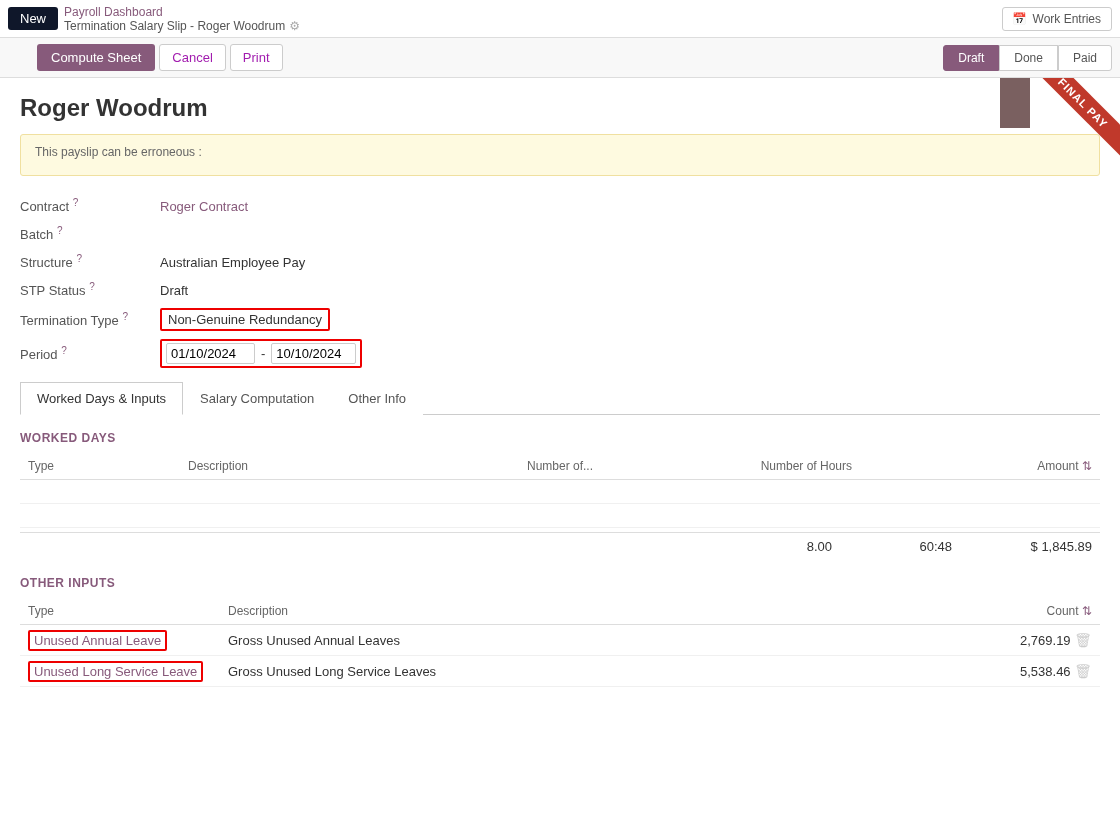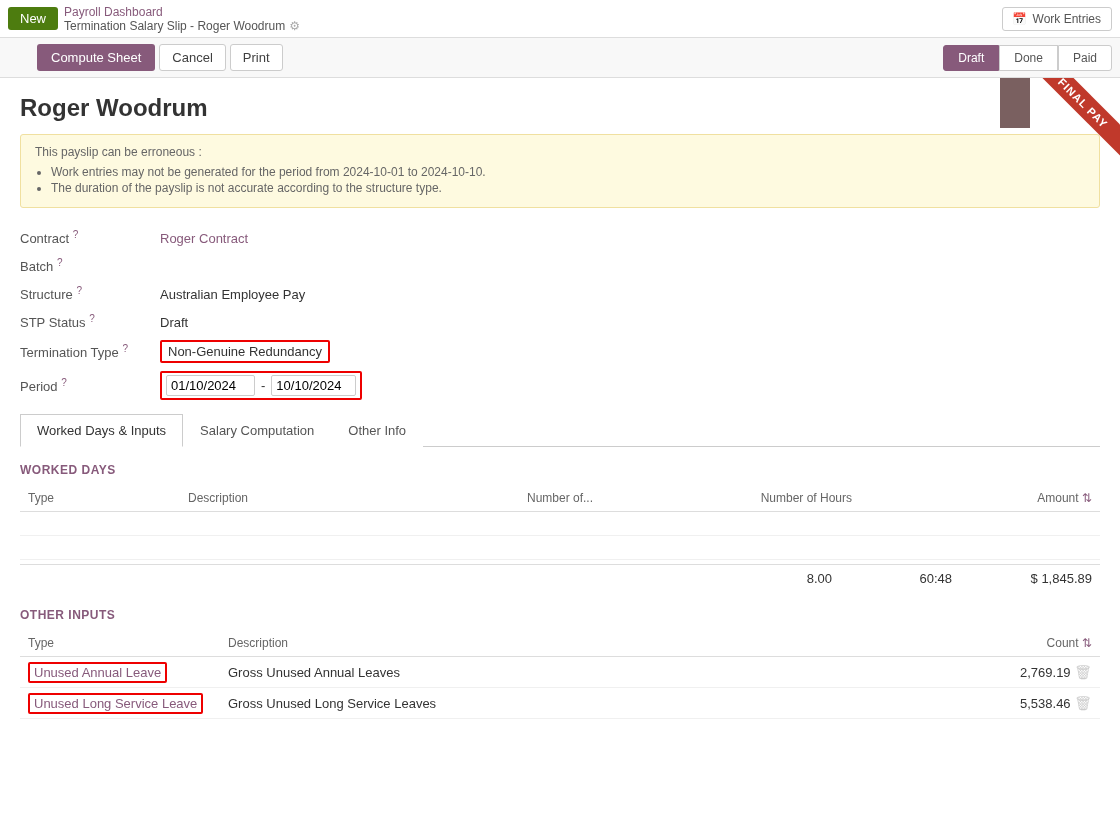--- a/index.html
+++ b/index.html
@@ -10,21 +10,21 @@
       display: flex;
       align-items: center;
       justify-content: space-between;
       padding: 4px 8px;
       border-bottom: 1px solid #ddd;
       background: #fff;
       height: 38px;
     }
     .top-bar-left { display: flex; align-items: center; gap: 6px; }
     .new-btn {
-      background: #4d7c0f;
+      background: #0f172a;
       color: #fff;
       border: none;
       padding: 4px 12px;
       border-radius: 3px;
       cursor: pointer;
       font-size: 13px;
     }
     .breadcrumb { display: flex; flex-direction: column; font-size: 12px; }
     .breadcrumb-top { color: #875a7b; cursor: pointer; }
     .breadcrumb-bottom { color: #555; display: flex; align-items: center; gap: 4px; }
@@ -54,21 +54,21 @@
       background: #875a7b;
       color: #fff;
       border: none;
       padding: 5px 14px;
       border-radius: 3px;
       cursor: pointer;
       font-size: 13px;
     }
     .btn-cancel, .btn-print {
       background: #fff;
-      color: #404040;
+      color: #a21caf;
       border: 1px solid #ccc;
       padding: 5px 12px;
       border-radius: 3px;
       cursor: pointer;
       font-size: 13px;
     }
 
     
     .status-bar { display: flex; align-items: center; gap: 0; }
     .status-btn {
@@ -274,24 +274,20 @@
       <div style="position:absolute;top:0;right:0;width:90px;height:90px;overflow:hidden;">
         <div style="position:absolute;top:14px;right:-28px;width:130px;background:#c0392b;color:#fff;text-align:center;font-size:11px;font-weight:bold;padding:5px 0;transform:rotate(45deg);letter-spacing:1px;">FINAL PAY</div>
       </div>
       <div style="position:absolute;top:0;right:90px;width:50px;height:50px;background:#7a6060;"></div>
     </div>
 
     <div class="employee-name">Roger Woodrum</div>
 
     <div class="warning-box">
       <div class="warning-title">This payslip can be erroneous :</div>
-      <ul>
-        <li>Work entries may not be generated for the period from 2024-10-01 to 2024-10-10.</li>
-        <li>The duration of the payslip is not accurate according to the structure type.</li>
-      </ul>
     </div>
 
     <div class="form-section">
 
       <div class="form-row">
         <span class="form-label">
           <span>Contract</span> <sup>?</sup>
         </span>
         <span class="form-value link">Roger Contract</span>
       </div>

